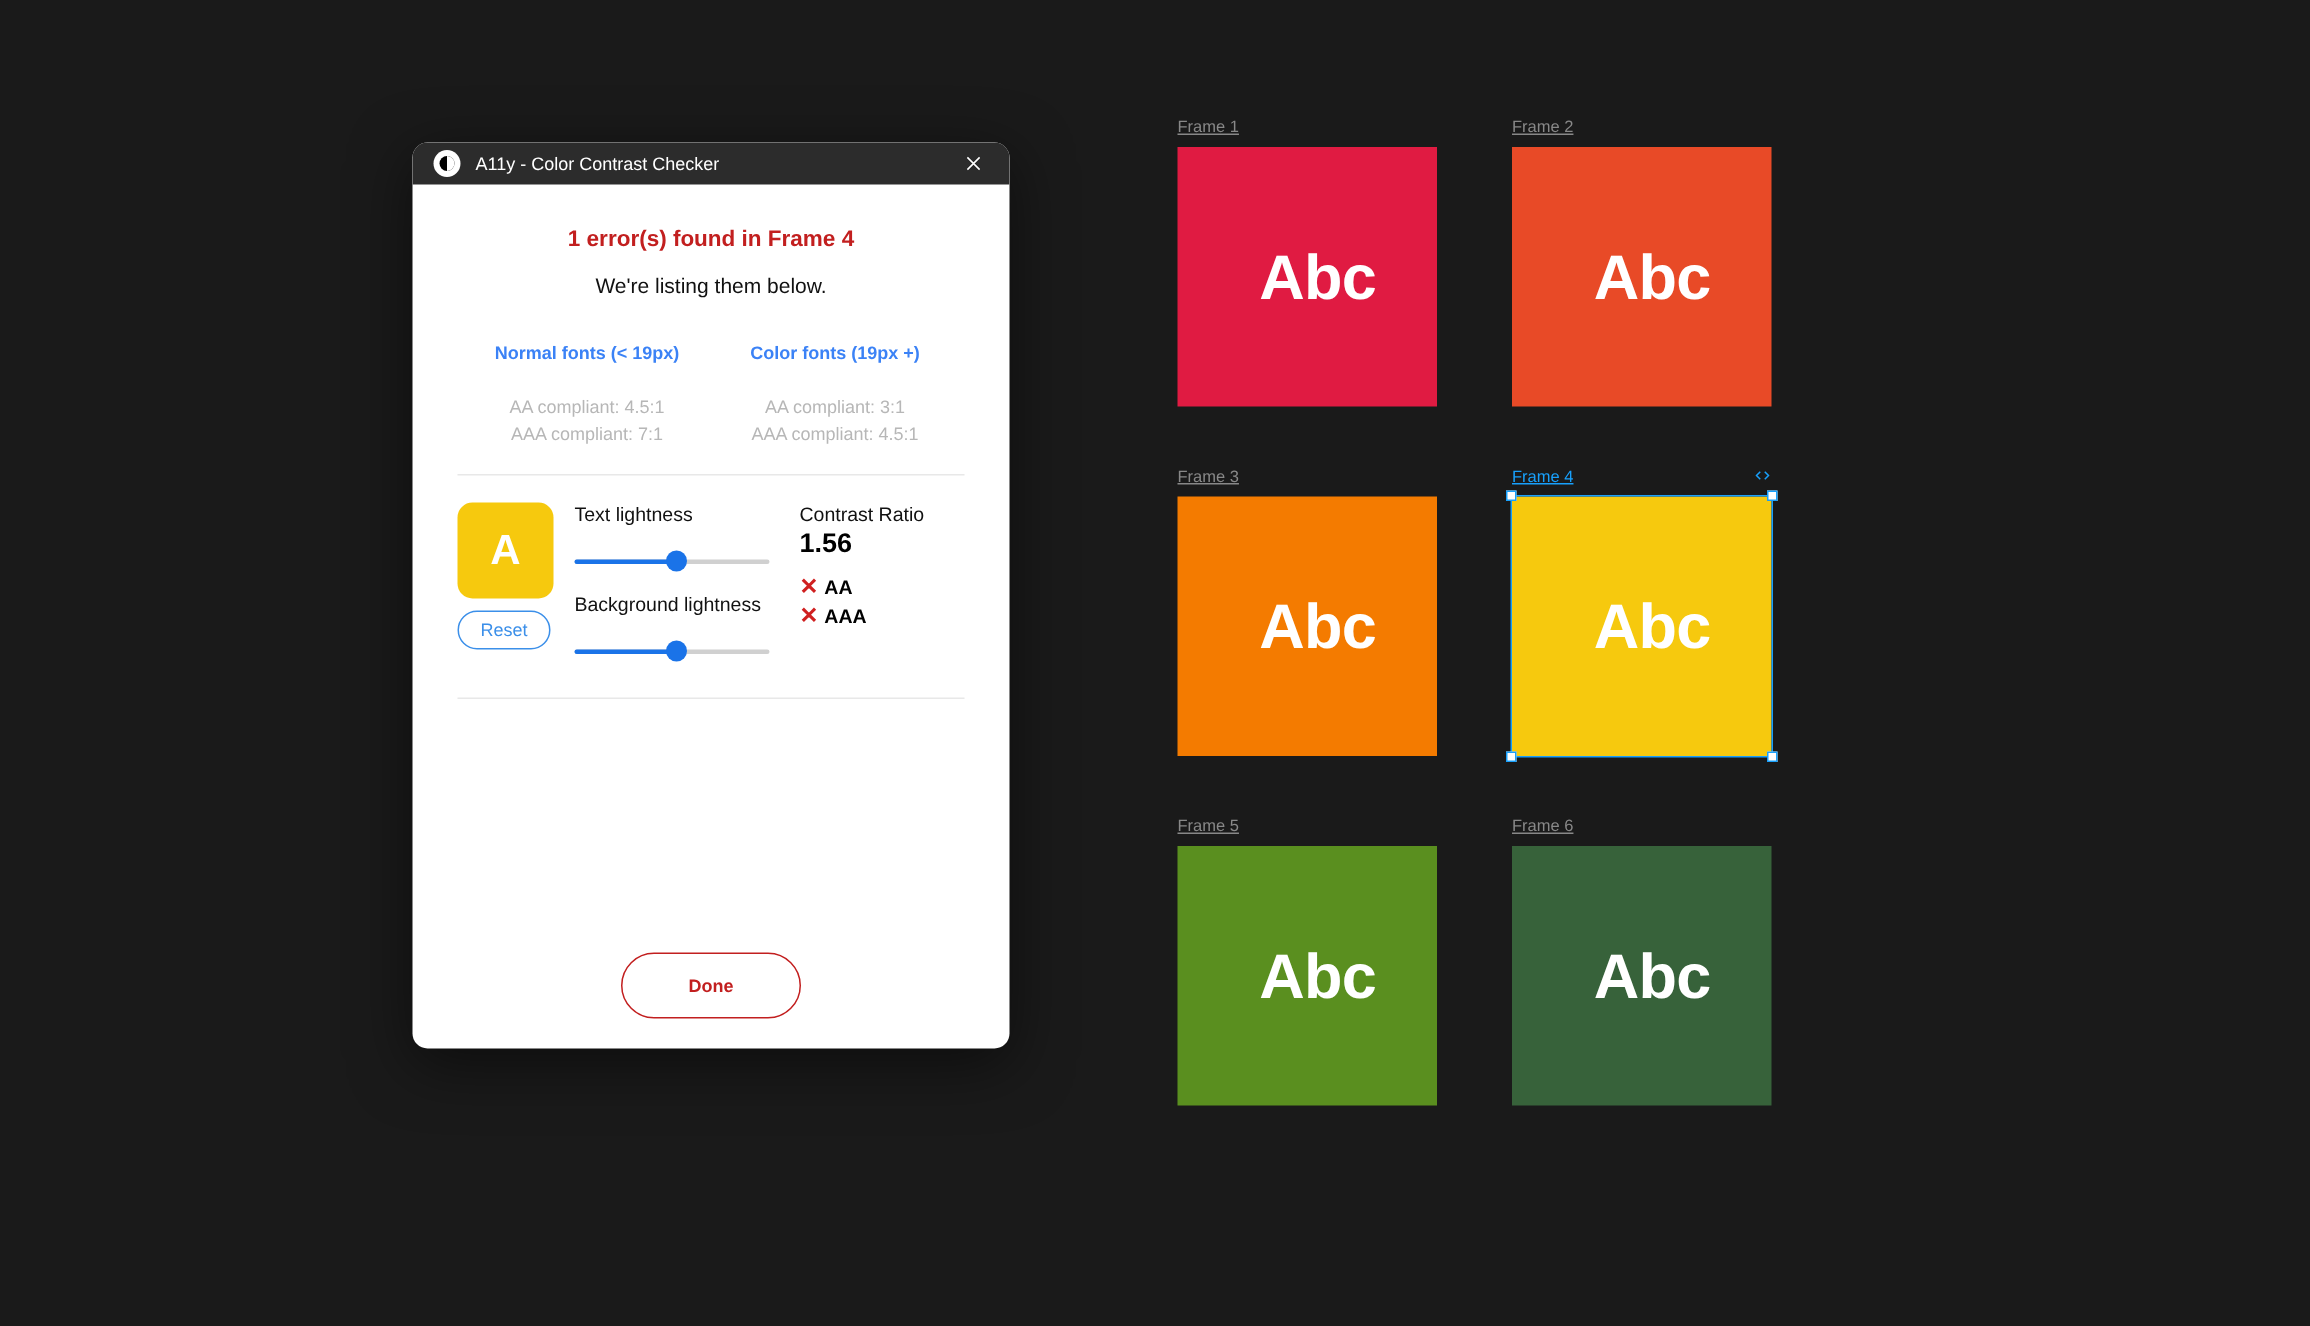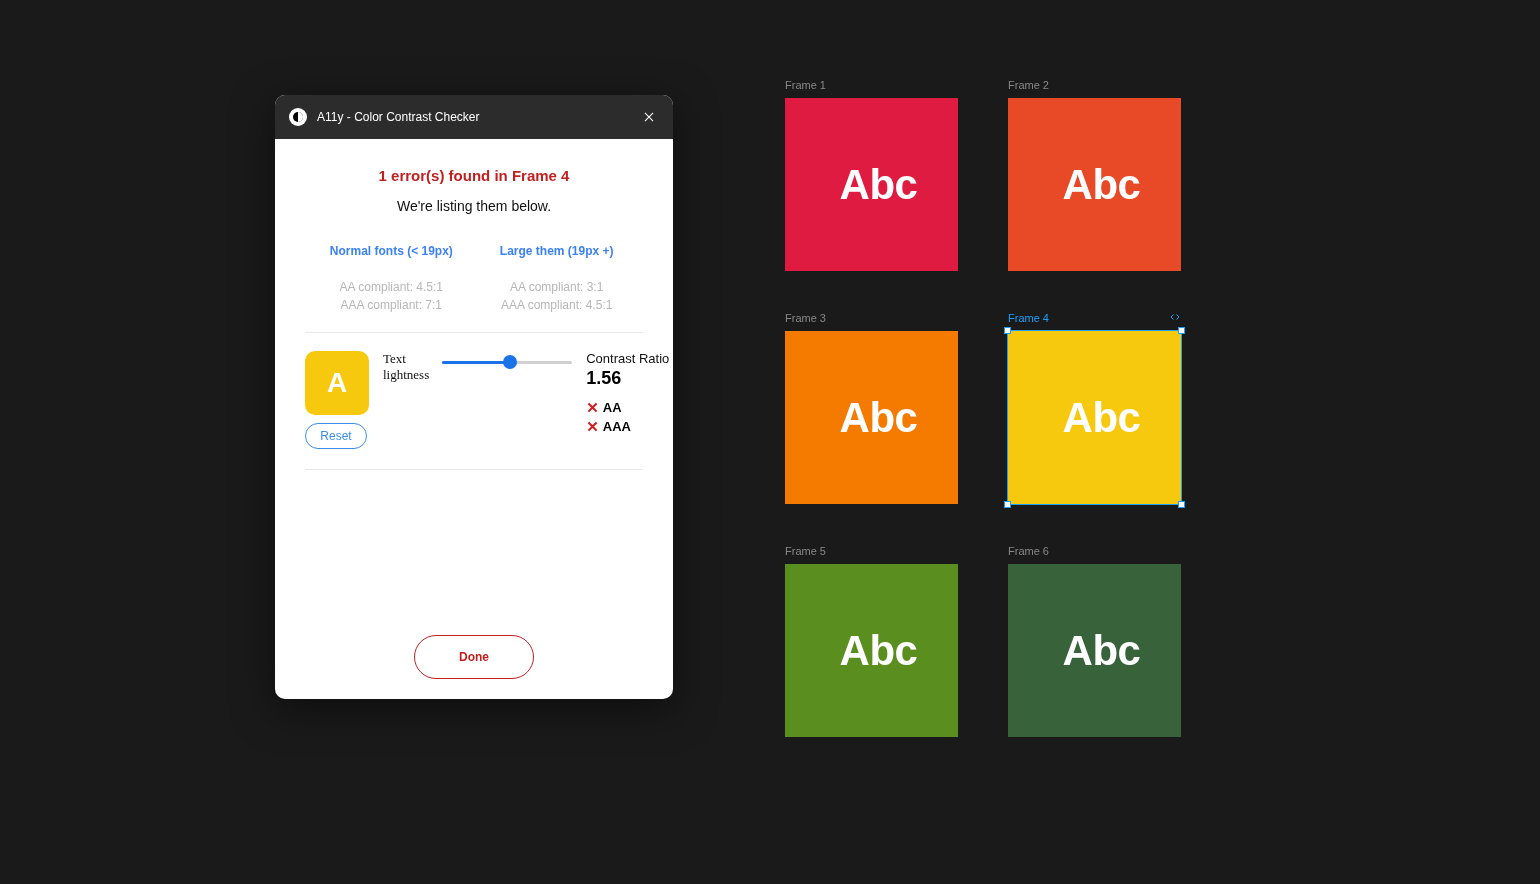--- a/index.html
+++ b/index.html
@@ -20,21 +20,21 @@
     height: 604px;
     background: #fff;
     border-radius: 10px;
     box-shadow: 0 10px 40px rgba(0,0,0,0.5);
     display: flex;
     flex-direction: column;
     overflow: hidden;
   }
   .dialog-header {
     background: #2c2c2c;
-    height: 44px;
+    height: 28px;
     display: flex;
     align-items: center;
     padding: 0 14px;
     gap: 10px;
   }
   .plugin-icon {
     width: 18px;
     height: 18px;
     border-radius: 50%;
     background: #fff;
@@ -112,21 +112,21 @@
   }
   .swatch {
     width: 64px; height: 64px;
     border-radius: 10px;
     background: #f6c90e;
     color: #fff;
     font-size: 28px;
     font-weight: 600;
     display:flex; align-items:center; justify-content:center;
   }
-  .slider-block { display:flex; flex-direction:row; gap: 13px; font-family: Liberation Serif, serif; }
+  .slider-block { display:flex; flex-direction:column; gap: 13px; }
   .slider-label { font-size: 13px; color:#111; }
   .slider {
     position: relative;
     height: 22px;
     display:flex; align-items:center;
   }
   .slider-track {
     height: 3px;
     width: 130px;
     background: #d0d0d0;
@@ -198,20 +198,21 @@
   }
   .frame-wrap { position: relative; }
   .frame-label {
     font-size: 11px;
     color: #888;
     margin-bottom: 6px;
     display:flex;
     align-items:center;
     justify-content:space-between;
     height: 14px;
+    text-decoration: underline;
   }
   .frame {
     width: 173px;
     height: 173px;
     display:flex; align-items:center; justify-content:center;
     color: #fff;
     font-size: 42px;
     font-weight: 700;
     letter-spacing: -0.5px;
     position: relative;
@@ -257,21 +258,21 @@
     <div class="error-heading">1 error(s) found in Frame 4</div>
     <div class="sub-heading">We're listing them below.</div>
 
     <div class="compliance-row">
       <div class="comp-col">
         <div class="comp-title">Normal fonts (&lt; 19px)</div>
         <div class="comp-line">AA compliant: 4.5:1</div>
         <div class="comp-line">AAA compliant: 7:1</div>
       </div>
       <div class="comp-col">
-        <div class="comp-title">Large them (19px +)</div>
+        <div class="comp-title">Color fonts (19px +)</div>
         <div class="comp-line">AA compliant: 3:1</div>
         <div class="comp-line">AAA compliant: 4.5:1</div>
       </div>
     </div>
 
     <div class="divider"></div>
 
     <div class="controls">
       <div>
         <div class="swatch" id="swatch" style="background: rgb(246, 201, 14); color: rgb(255, 255, 255);">A</div>
@@ -279,20 +280,29 @@
       </div>
 
       <div>
         <div class="slider-block">
           <div class="slider-label">Text lightness</div>
           <div class="slider">
             <div class="slider-track">
                 <div class="slider-fill" id="fill-text" style="width: 67.6px;"></div>
               </div>
             <div class="slider-thumb" id="thumb-text" style="left: 67.6px;"></div>
+          </div>
+        </div>
+        <div class="slider-block" style="margin-top:10px">
+          <div class="slider-label">Background lightness</div>
+          <div class="slider">
+            <div class="slider-track">
+                <div class="slider-fill" id="fill-bg" style="width: 67.6px;"></div>
+              </div>
+            <div class="slider-thumb" id="thumb-bg" style="left: 67.6px;"></div>
           </div>
         </div>
       </div>
 
       <div class="ratio-col">
         <div class="ratio-label">Contrast Ratio</div>
         <div class="ratio-value">1.56</div>
         <div class="status-block">
           <div class="status-line">
             <span class="status-x" id="aa-mark" style="color: rgb(208, 32, 32);">✕</span>

